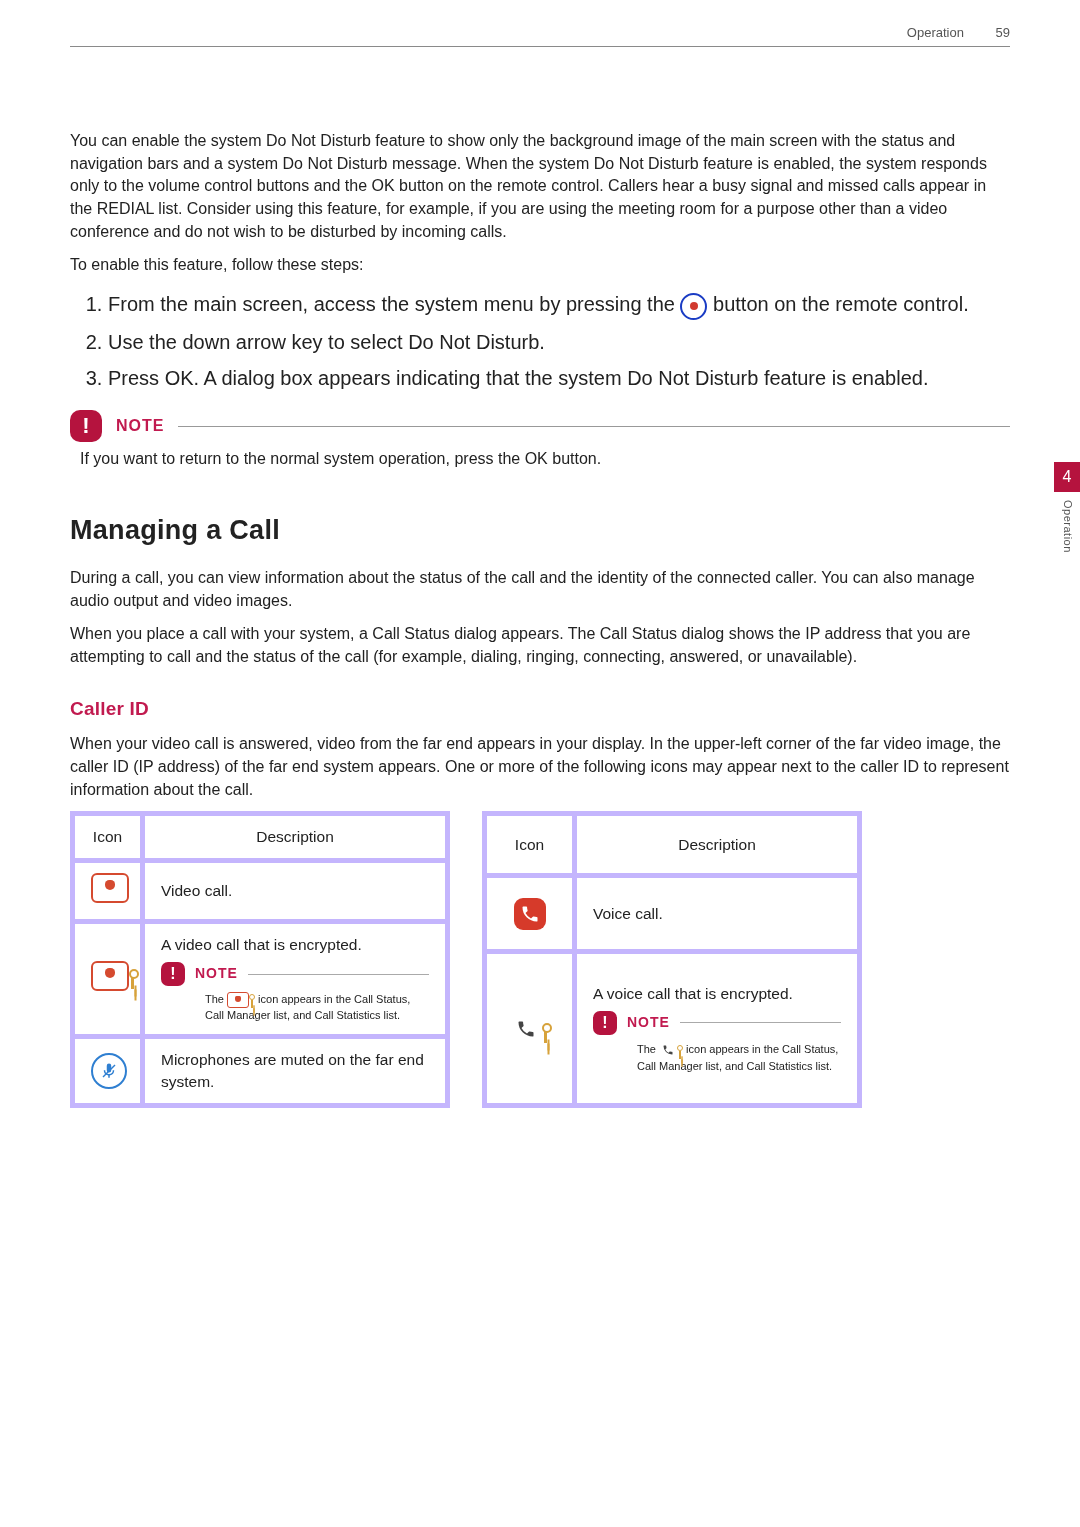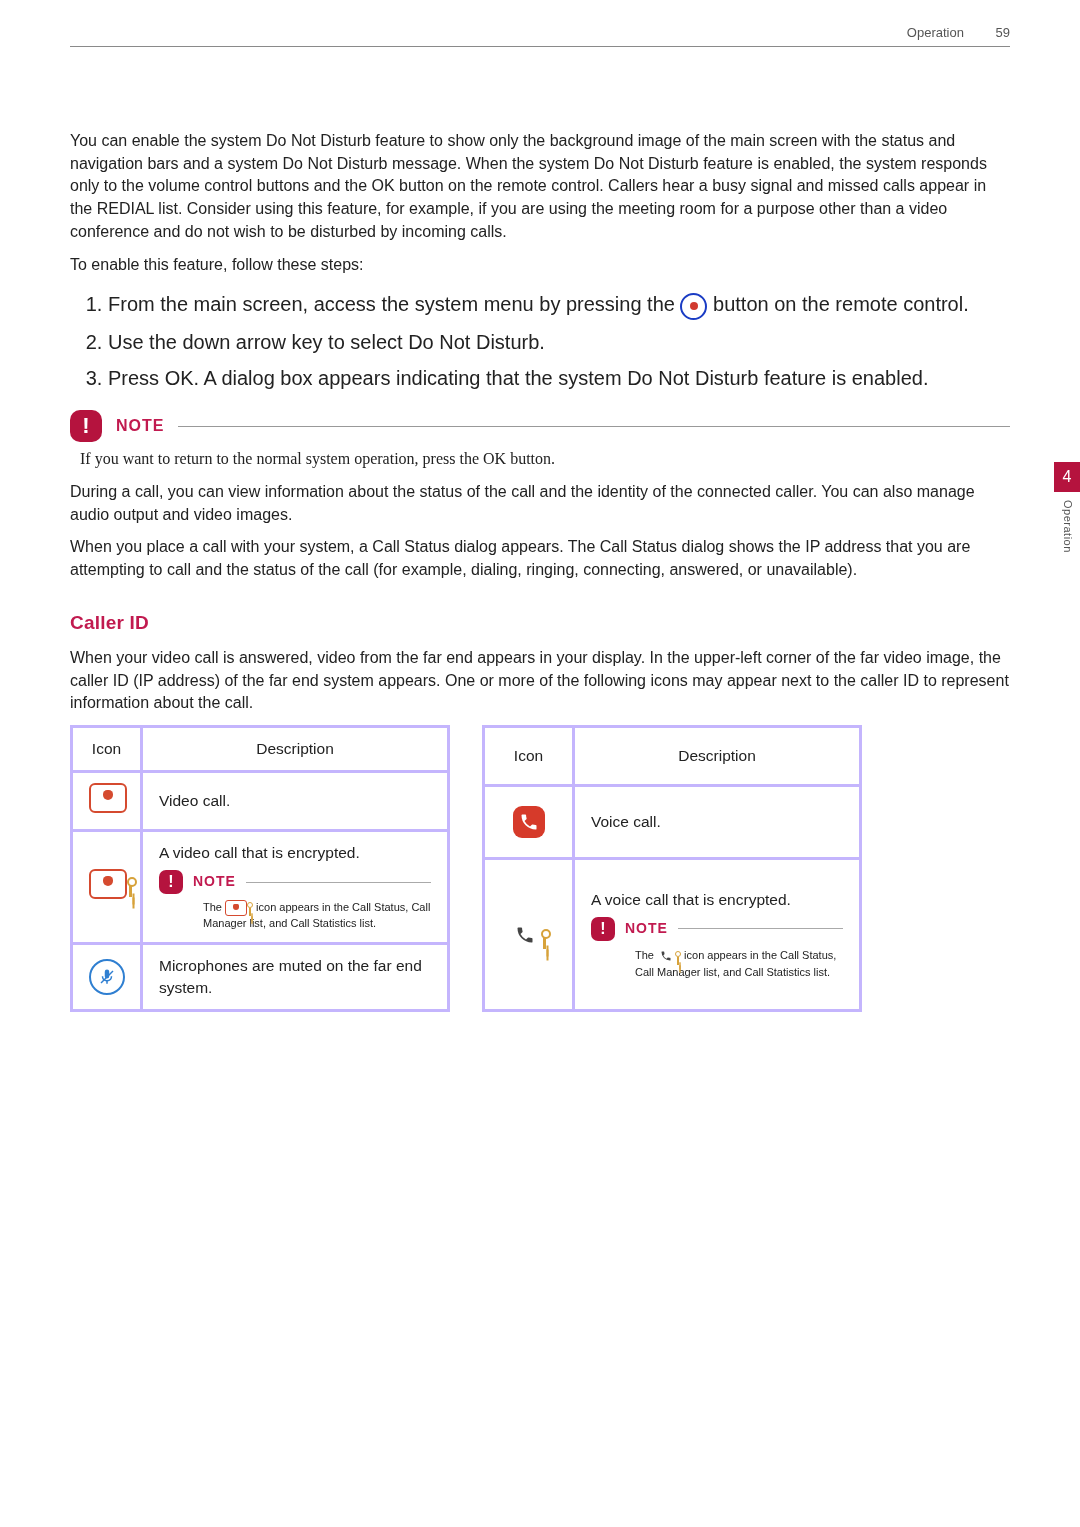--- a/index.html
+++ b/index.html
@@ -117,21 +117,20 @@
     letter-spacing: 1px;
     font-size: 16px;
   }
   .note-rule {
     flex: 1;
     border-top: 0.5px solid #999;
   }
   .note-body {
     margin: 6px 0 10px 10px;
     font-size: 16px;
-    font-family: Liberation Serif, serif;
   }
 
   
   .side-tab {
     position: absolute;
     right: 0;
     top: 462px;
     width: 26px;
     display: flex;
     flex-direction: column;
@@ -161,21 +160,21 @@
     display: flex;
     gap: 32px;
     margin-top: 10px;
   }
   table.icontab {
     border-collapse: collapse;
     width: 380px;
     table-layout: fixed;
   }
   table.icontab th, table.icontab td {
-    border: 3px solid #c4b5fd;
+    border: 5px solid #c4b5fd;
     padding: 10px 16px;
     font-size: 15.5px;
     text-align: left;
     vertical-align: middle;
   }
   table.icontab th {
     text-align: center;
     font-weight: 400;
   }
   table.icontab col.c-icon { width: 70px; }
@@ -314,20 +313,21 @@
       <li>Press OK. A dialog box appears indicating that the system Do Not Disturb feature is enabled.</li>
     </ol>
 
     <div class="note-head">
       <span class="note-badge"></span>
       <span class="note-title">NOTE</span>
       <span class="note-rule"></span>
     </div>
     <p class="note-body">If you want to return to the normal system operation, press the OK button.</p>
 
+    <h1>Managing a Call</h1>
     <p class="body">During a call, you can view information about the status of the call and the identity of the connected caller. You can also manage audio output and video images.</p>
 
     <p class="body">When you place a call with your system, a Call Status dialog appears. The Call Status dialog shows the IP address that you are attempting to call and the status of the call (for example, dialing, ringing, connecting, answered, or unavailable).</p>
 
     <h2 class="red">Caller ID</h2>
     <p class="body">When your video call is answered, video from the far end appears in your display. In the upper-left corner of the far video image, the caller ID (IP address) of the far end system appears. One or more of the following icons may appear next to the caller ID to represent information about the call.</p>
 
     <div class="icon-tables">
 
       <table class="icontab">

